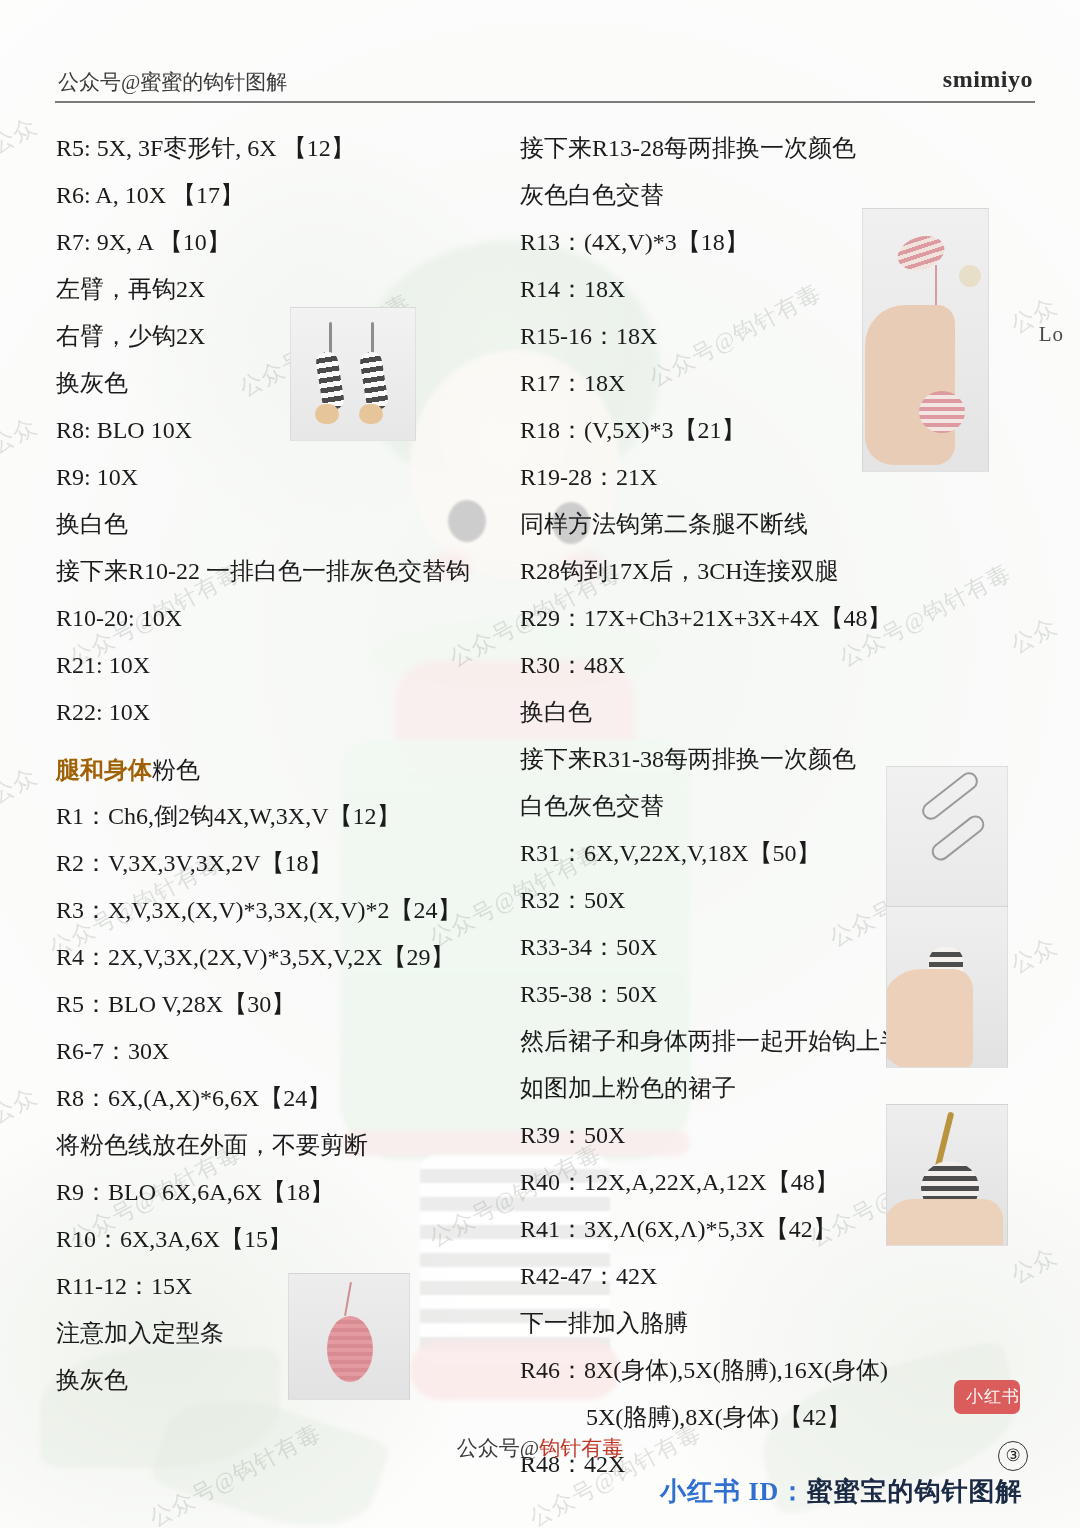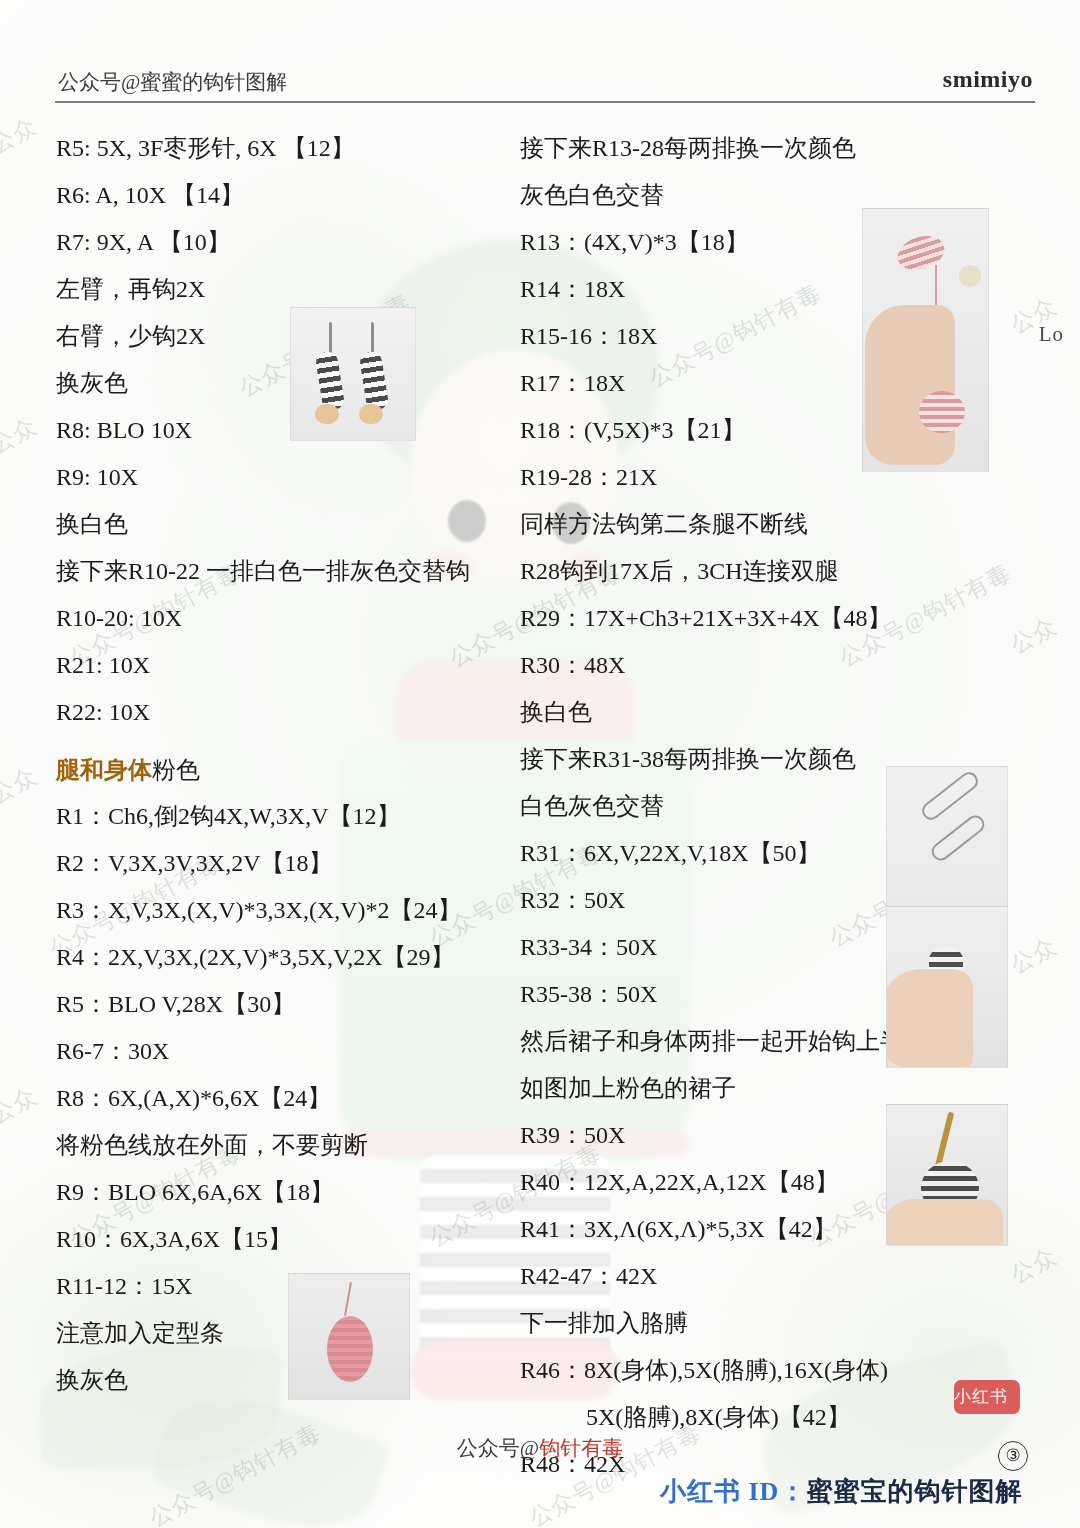--- a/index.html
+++ b/index.html
@@ -388,21 +388,21 @@
   }
   .xhs-badge {
     position: absolute;
     right: 60px; top: 1380px;
     width: 66px; height: 34px;
     background: #d94c4c;
     border-radius: 7px;
     color: #fff;
     font-size: 17px;
     line-height: 34px;
-    text-align: left;
+    text-align: right;
     letter-spacing: 1px;
     opacity: .9;
   }
   .xhs-bar {
     position: absolute;
     left: 660px; top: 1474px;
     width: 420px; height: 34px;
     color: #2f6fd0;
     font-size: 26px;
     letter-spacing: 1px;
@@ -471,21 +471,21 @@
     <div class="wm" style="left:140px;  top:1460px;">公众号@钩针有毒</div>
     <div class="wm" style="left:520px;  top:1460px;">公众号@钩针有毒</div>
   </div>
 
   <div class="head-left">公众号@蜜蜜的钩针图解</div>
   <div class="head-right">smimiyo</div>
   <div class="head-rule"></div>
 
   <div class="col left">
     <div class="line">R5: 5X, 3F枣形针, 6X 【12】</div>
-    <div class="line">R6: A, 10X 【14】</div>
+    <div class="line">R6: A, 10X 【17】</div>
     <div class="line">R7: 9X, A 【10】</div>
     <div class="line">左臂，再钩2X</div>
     <div class="line">右臂，少钩2X</div>
     <div class="line">换灰色</div>
     <div class="line">R8: BLO 10X</div>
     <div class="line">R9: 10X</div>
     <div class="line">换白色</div>
     <div class="line">接下来R10-22 一排白色一排灰色交替钩</div>
     <div class="line">R10-20: 10X</div>
     <div class="line">R21: 10X</div>

